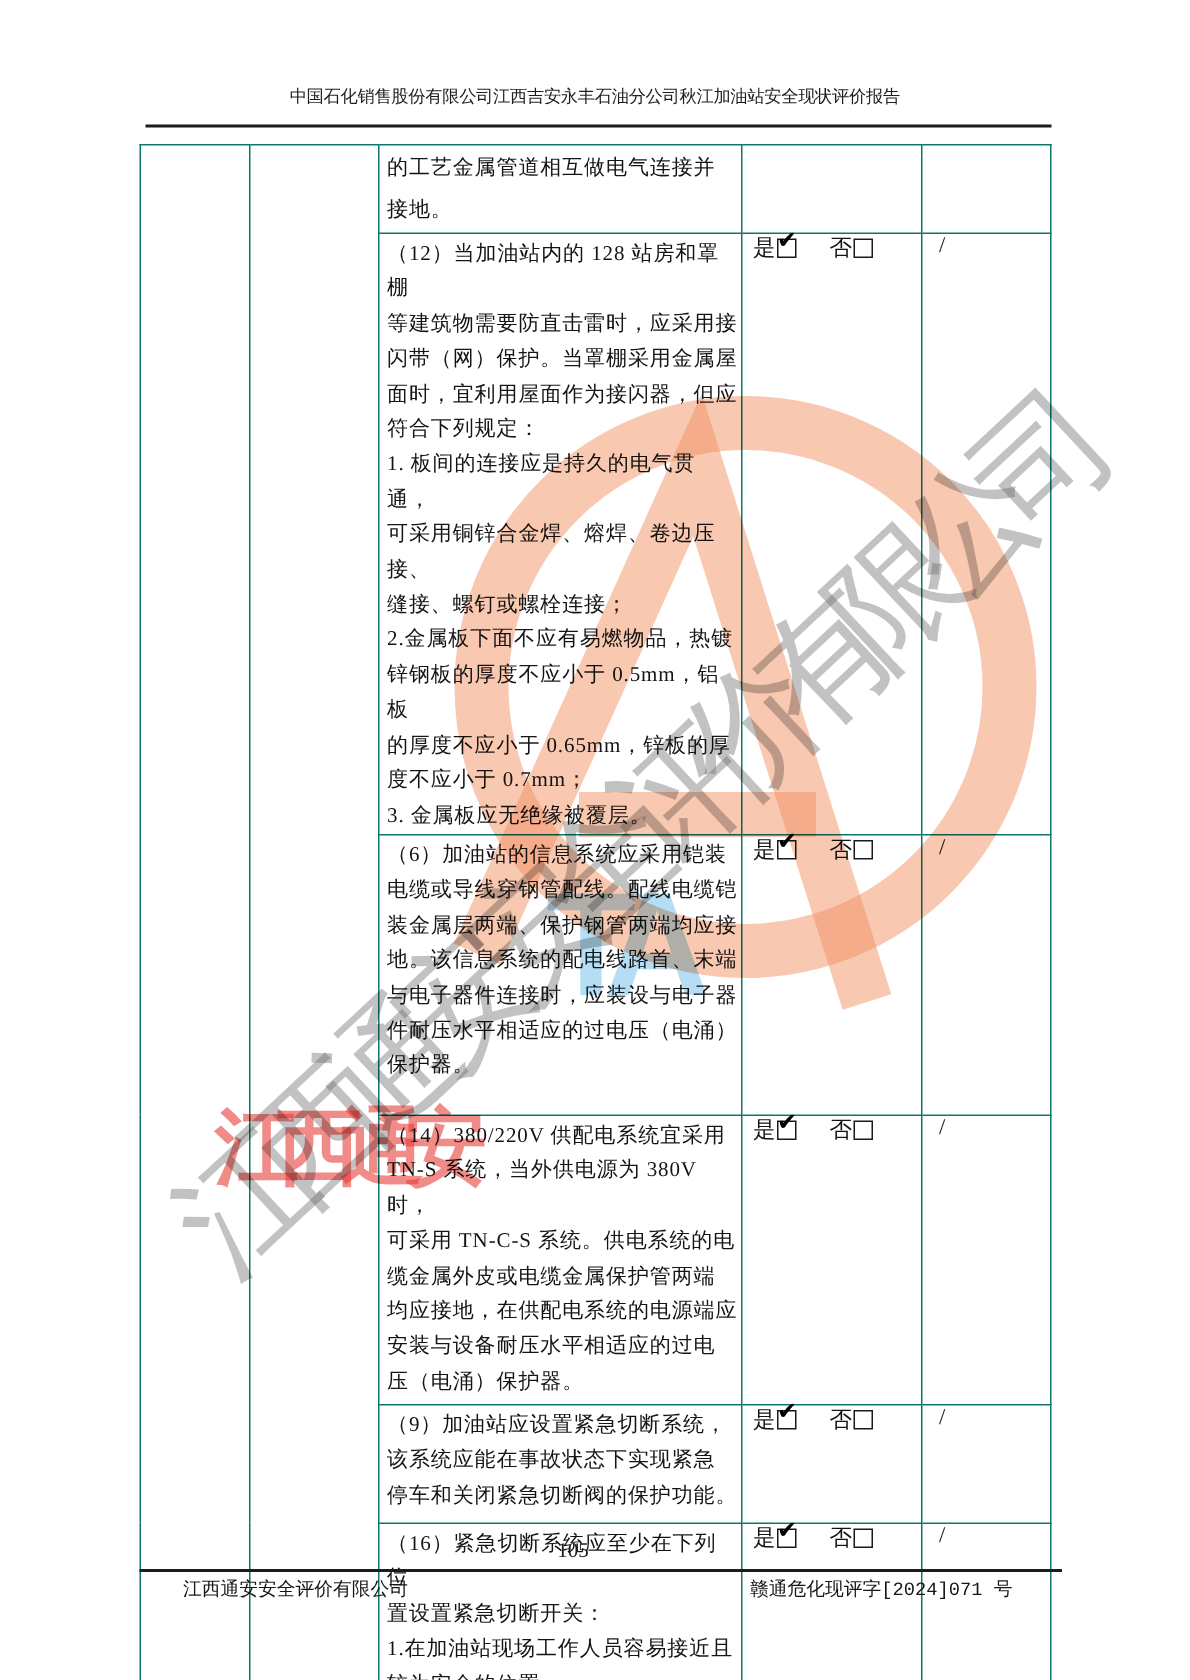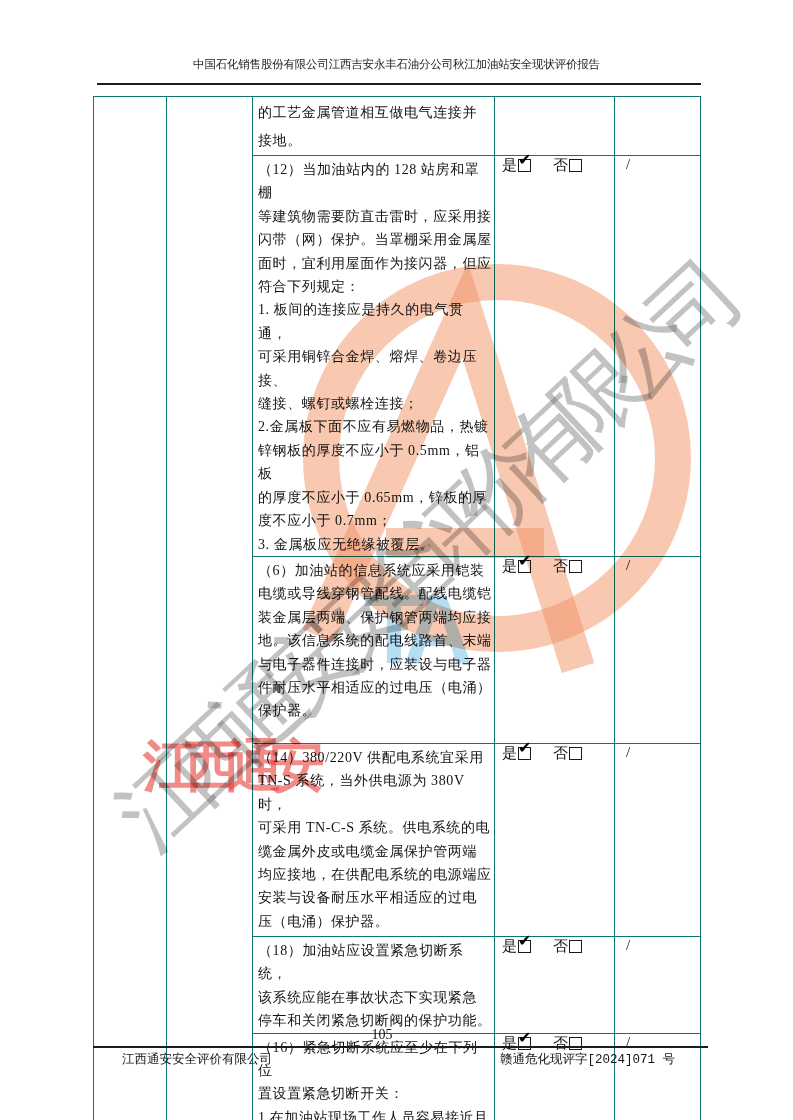--- a/index.html
+++ b/index.html
@@ -164,21 +164,21 @@
               <span class="cb"></span>
         </div>
           </td>
         <td class="c5">
             <div class="remark">/</div>
           </td>
       </tr>
 
       <tr style="height:79px">
         <td class="c3">
-            <div class="cell-text">（18）加油站应设置紧急切断系统，
+            <div class="cell-text">（9）加油站应设置紧急切断系统，
 该系统应能在事故状态下实现紧急
 停车和关闭紧急切断阀的保护功能。</div>
           </td>
         <td class="c4">
             <div class="yn">
           <span>是</span>
               <span class="cb">
                 <span class="tick">✔</span>
               </span>
               <span class="no-label">否</span>

